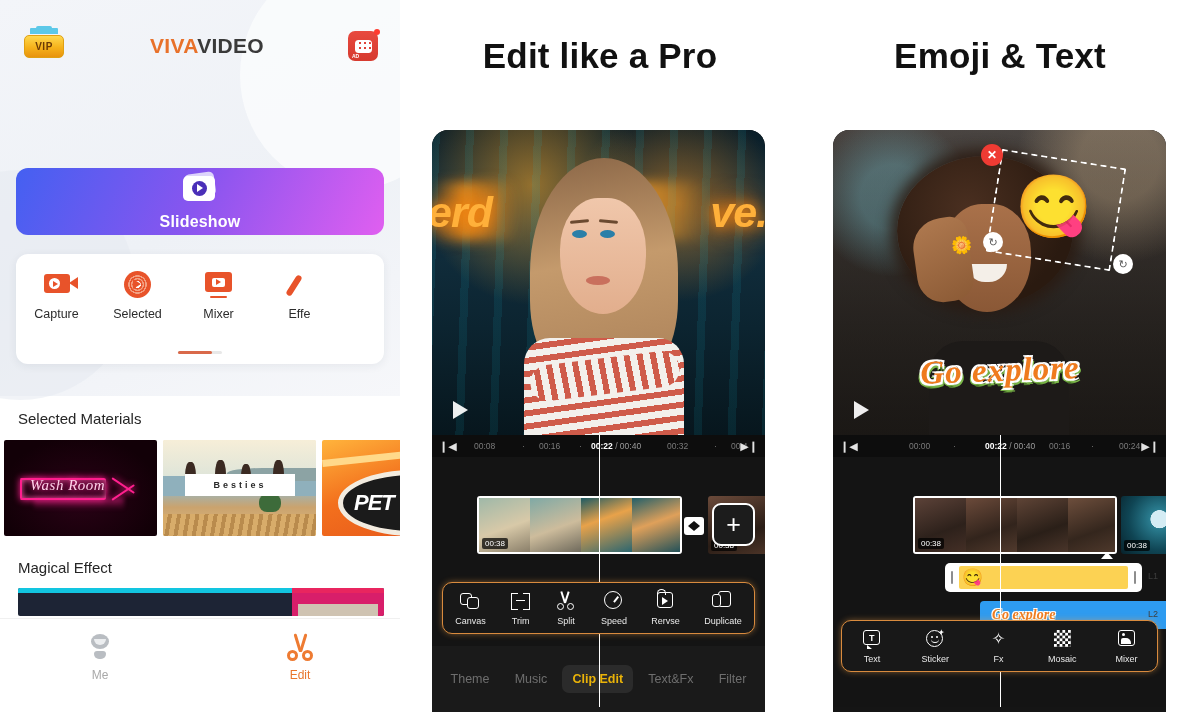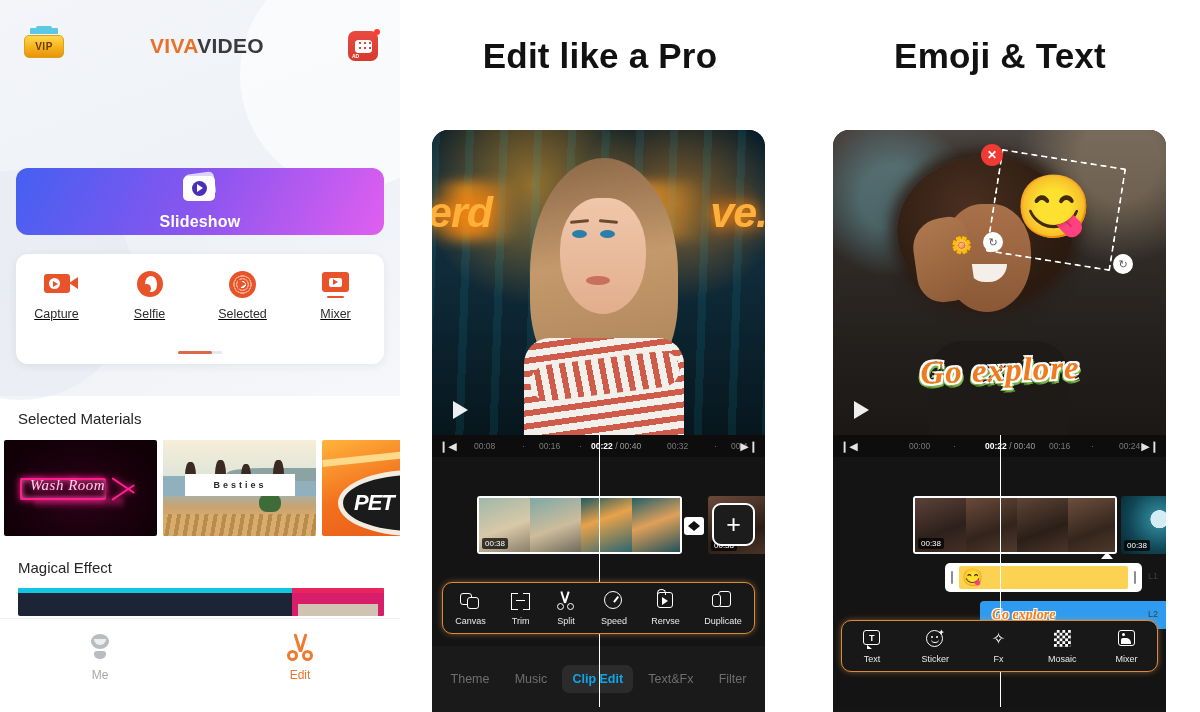--- a/index.html
+++ b/index.html
@@ -113,21 +113,21 @@
     width:15px;height:15px;border-radius:50%;background:#4a2fb8;display:flex;align-items:center;justify-content:center;
   }
   .slide-icon .circ i{ width:0;height:0;border-left:6px solid #fff;border-top:4px solid transparent;border-bottom:4px solid transparent; margin-left:2px;}
 
   .tool-card{
     position:absolute; left:16px; top:254px; width:368px; height:110px;
     background:#fff; border-radius:12px; box-shadow:0 2px 10px rgba(30,40,60,.07);
     overflow:hidden;
   }
   .tool-row{
-    display:flex; padding:16px 0 0 0; gap:12px;text-decoration:underline;
+    display:flex; padding:16px 0 0 0; gap:0;
   }
   .tool{
     flex:0 0 81px; display:flex; flex-direction:column; align-items:center; gap:9px;
   }
   .tool .tname{ font-size:12.5px; color:#2c2c2c; white-space:nowrap; }
   .t-icon{ width:30px; height:28px; position:relative; }
   .ic-capture{ width:26px;height:19px;background:#e8532a;border-radius:3px;position:relative;margin:4px auto 0; }
   .ic-capture::after{ content:""; position:absolute; right:-8px; top:3px; width:0;height:0;
     border-right:9px solid #e8532a; border-top:6px solid transparent;border-bottom:6px solid transparent;}
   .ic-capture i{ position:absolute; left:5px; top:4px; width:11px;height:11px;border-radius:50%;background:#fff;}
@@ -522,21 +522,21 @@
     background:repeating-conic-gradient(#fff 0 25%, transparent 0 50%) 0 0/5.6px 5.6px;}
   .ic-mix{ position:absolute; left:2px;top:2px;width:17px;height:16px;border:1.6px solid #fff;border-radius:3px;}
   .ic-mix b{position:absolute;left:2px;bottom:1px;width:10px;height:6px;background:#fff;border-radius:2px 5px 0 0;}
   .ic-mix i{position:absolute;left:3px;top:2px;width:3px;height:3px;border-radius:50%;background:#fff;}
 
   .tabbar{
     position:absolute; left:0; bottom:0; width:100%; height:66px; background:#1a1a1a;
     display:flex; align-items:center; justify-content:space-around; padding:0 6px;
   }
   .tab{ font-size:12.5px; color:#6e6e6e; padding:7px 10px; border-radius:7px; }
-  .tab.active{ color:#0ea5e9; font-weight:bold; background:#2b2b2b; }
+  .tab.active{ color:#eab308; font-weight:bold; background:#2b2b2b; }
 </style>
 </head>
 <body>
 
 <div class="stage">
 
   <div class="left-panel">
     <div class="left-bg"></div>
 
     <div class="app-header">
@@ -570,26 +570,20 @@
 
     <div class="tool-card">
       <div class="tool-row">
         <div class="tool">
           <div class="t-icon">
               <div class="ic-capture">
                 <i></i>
               </div>
             </div>
           <div class="tname">Capture</div>
-        </div>
-        <div class="tool">
-          <div class="t-icon">
-              <div class="ic-selfie"></div>
-            </div>
-          <div class="tname">Selfie</div>
         </div>
         <div class="tool">
           <div class="t-icon">
               <div class="ic-music">
                 <i></i>
               </div>
             </div>
           <div class="tname">Selected</div>
         </div>
         <div class="tool">

